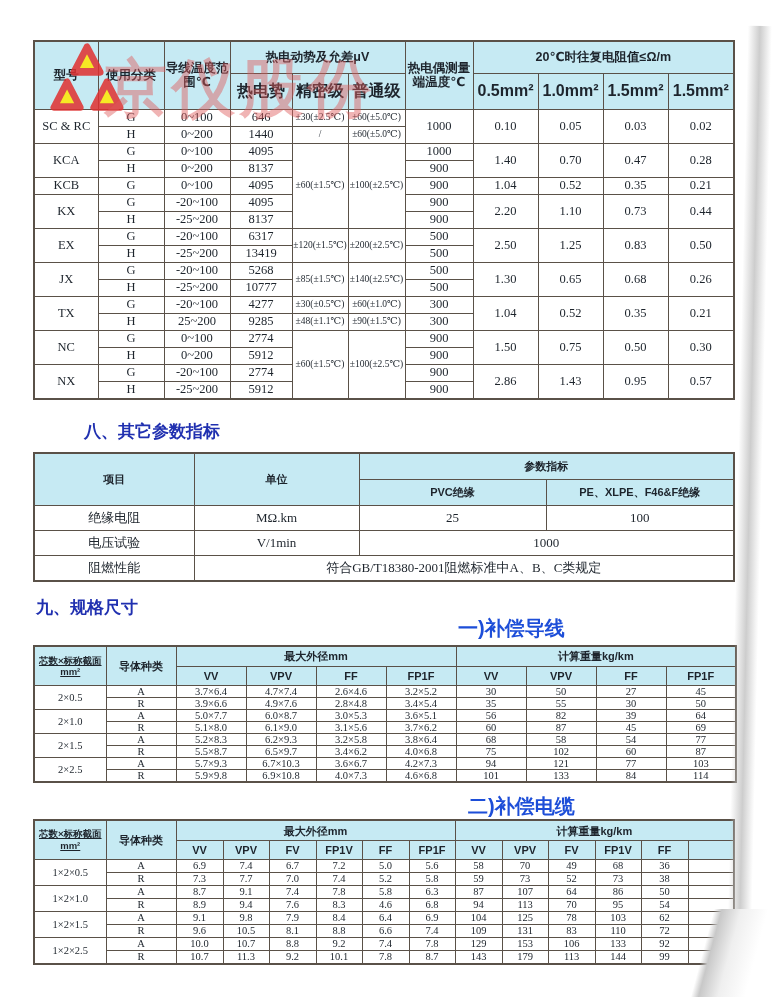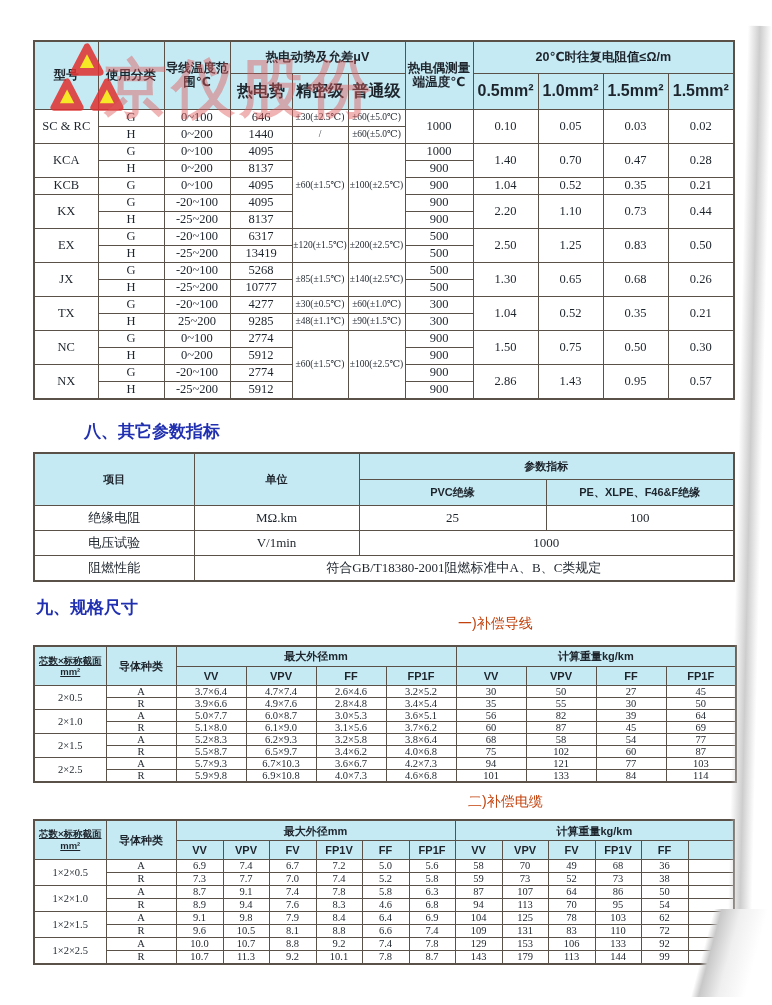--- a/index.html
+++ b/index.html
@@ -29,21 +29,21 @@
   .t3 tr.h2 td{height:18px;font-size:11px;}
   
   .t4{left:33px;top:819px;width:700px;}
   .t4 td{height:12px;font-size:10.5px;line-height:12px;}
   .t4 tr.h1 td{height:19px;font-size:11px;}
   .t4 tr.h2 td{height:18px;font-size:11px;}
   .spec-hd{font-size:9.5px !important;text-decoration:underline;}
   .sec{position:absolute;font-family:"Liberation Sans","DejaVu Sans",sans-serif;
      font-weight:bold;color:#2030b0;font-size:17px;}
   .subtitle{position:absolute;font-family:"Liberation Sans","DejaVu Sans",sans-serif;
-     font-weight:normal;color:#c2410c;font-size:14px;}
+     font-weight:bold;color:#1d4ed8;font-size:20px;}
   #watermark{position:absolute;left:104px;top:46px;font-size:63px;font-weight:bold;
      color:#e05a5a;opacity:0.45;letter-spacing:5px;white-space:nowrap;z-index:50;
      font-family:"Liberation Sans","DejaVu Sans",sans-serif;pointer-events:none;}
   #logo{position:absolute;left:50px;top:42px;z-index:50;opacity:0.85;pointer-events:none;}
   #curl-right{position:absolute;top:26px;right:0;width:24px;height:940px;z-index:60;
      background:linear-gradient(90deg,rgba(255,255,255,0) 0%,#cdcdcd 50%,#f4f4f4 88%,#fff 100%);
      transform:rotate(1.3deg);transform-origin:50% 0;}
   #curl-corner{position:absolute;right:0;bottom:8px;width:170px;height:88px;z-index:60;
      background:linear-gradient(105deg,rgba(255,255,255,0) 58%,#c8c8c8 62%,#efefef 72%,#ffffff 86%);}
 </style>

